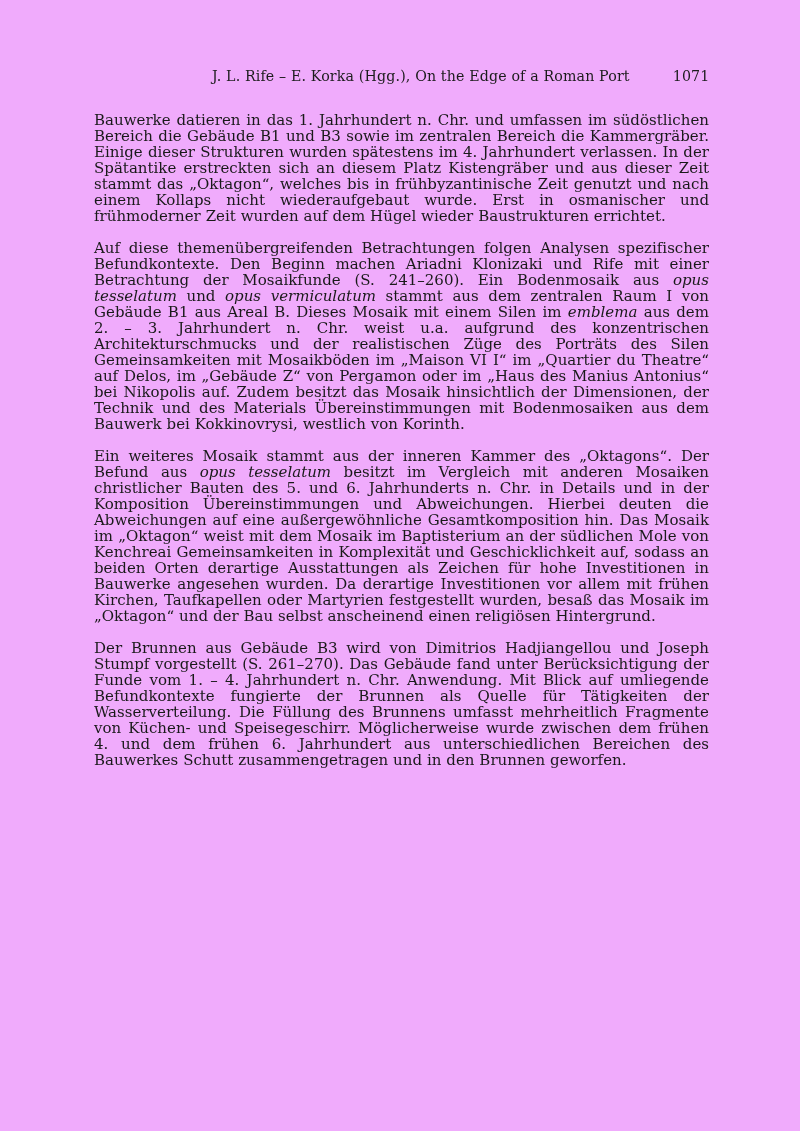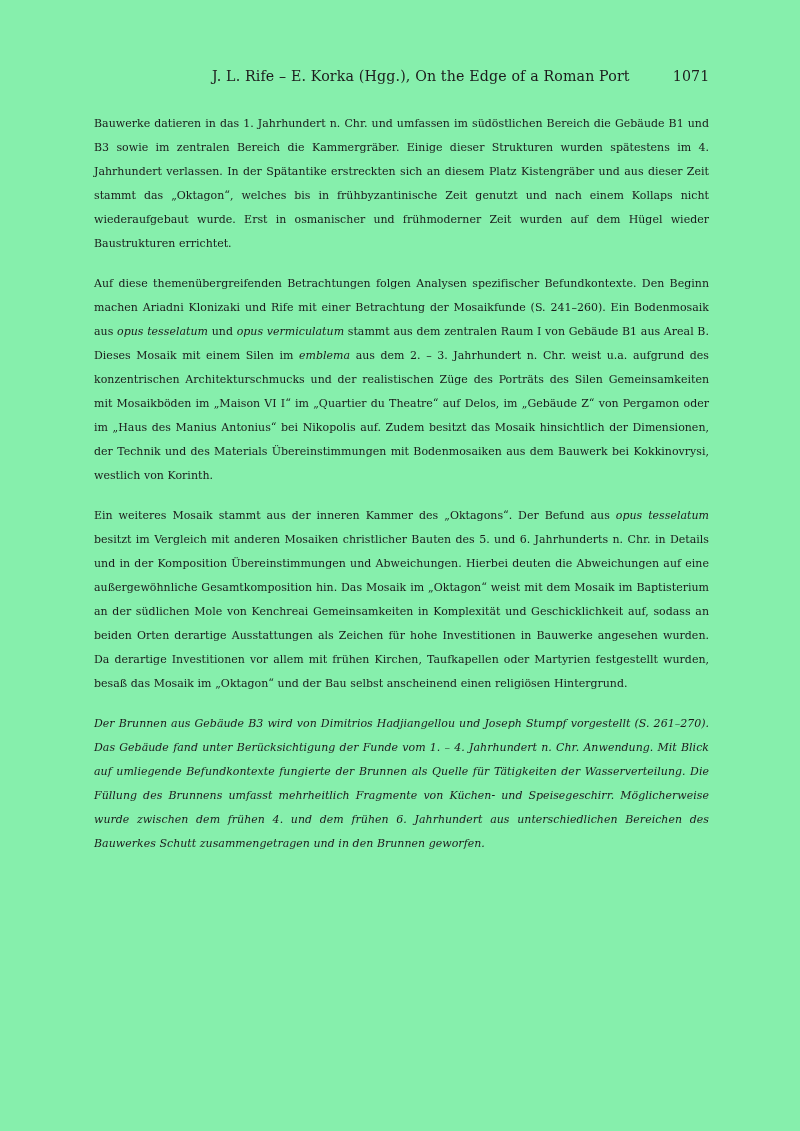--- a/index.html
+++ b/index.html
@@ -14,21 +14,21 @@
     font-family: "DejaVu Serif", "Liberation Serif", serif;
     color: #1a1a1a;
     -webkit-font-smoothing: antialiased;
   }
 
   .page {
     position: relative;
     width: 800px;
     height: 1131px;
     box-sizing: border-box;
-    background: #86efac;
+    background: #f0abfc;
     overflow: hidden;
   }
 
   
   .running-head {
     position: absolute;
     top: 68px;
     left: 94px;
     width: 614px;
     height: 22px;
@@ -53,30 +53,30 @@
   
   .textblock {
     position: absolute;
     top: 112px;
     left: 94px;
     width: 615px;
   }
 
   .para {
     margin: 0 0 16px 0;
-    font-size: 11px;
-    line-height: 24px;
+    font-size: 15px;
+    line-height: 16px;
     text-align: justify;
     text-justify: inter-word;
     hyphens: manual;
     -webkit-hyphens: manual;
     letter-spacing: 0.01px;
     word-spacing: 0.1px;
   }
-  .para:last-child { margin-bottom: 8px; font-style: italic; }
+  .para:last-child { margin-bottom: 8px; }
 
   .para i, .para em {
     font-style: italic;
   }
 </style>
 </head>
 <body style="background: rgb(255, 255, 255); color: rgb(26, 26, 26);">
 
 <div class="page">
 

